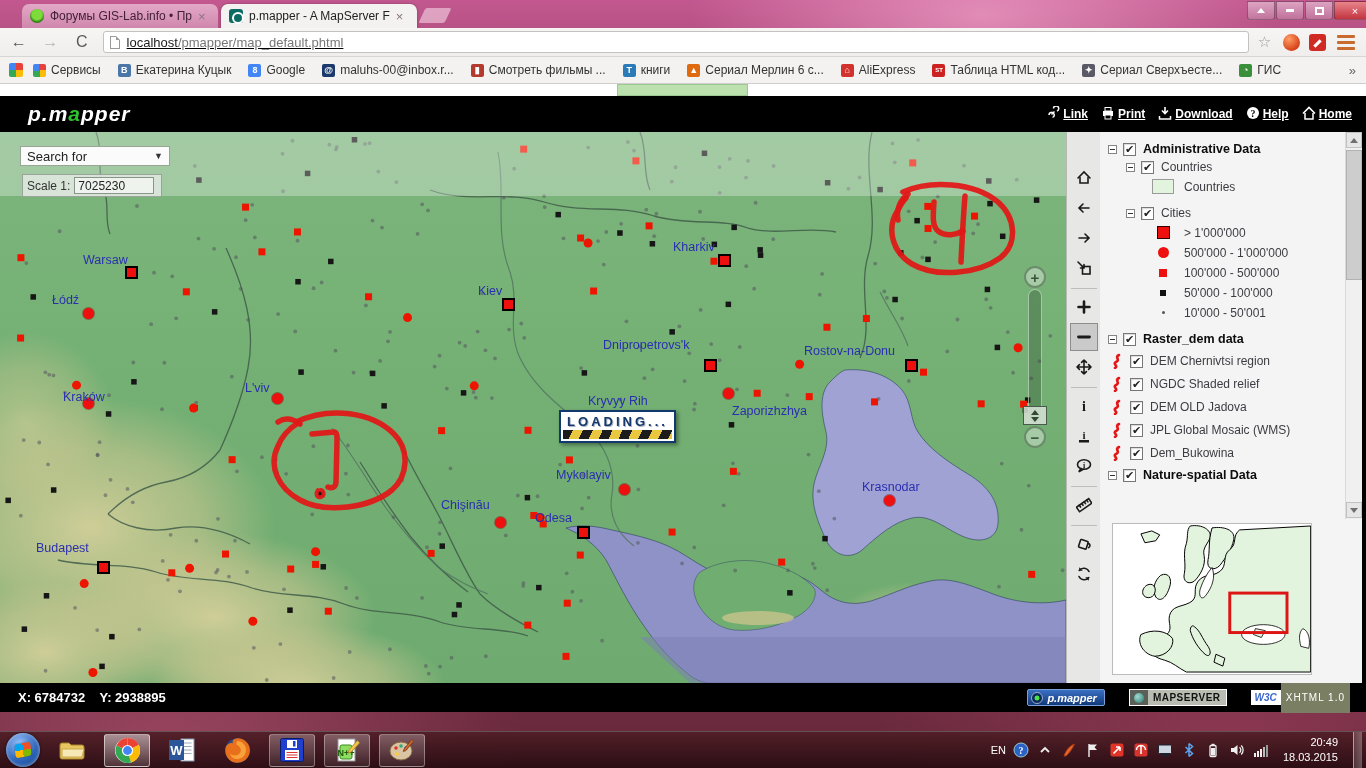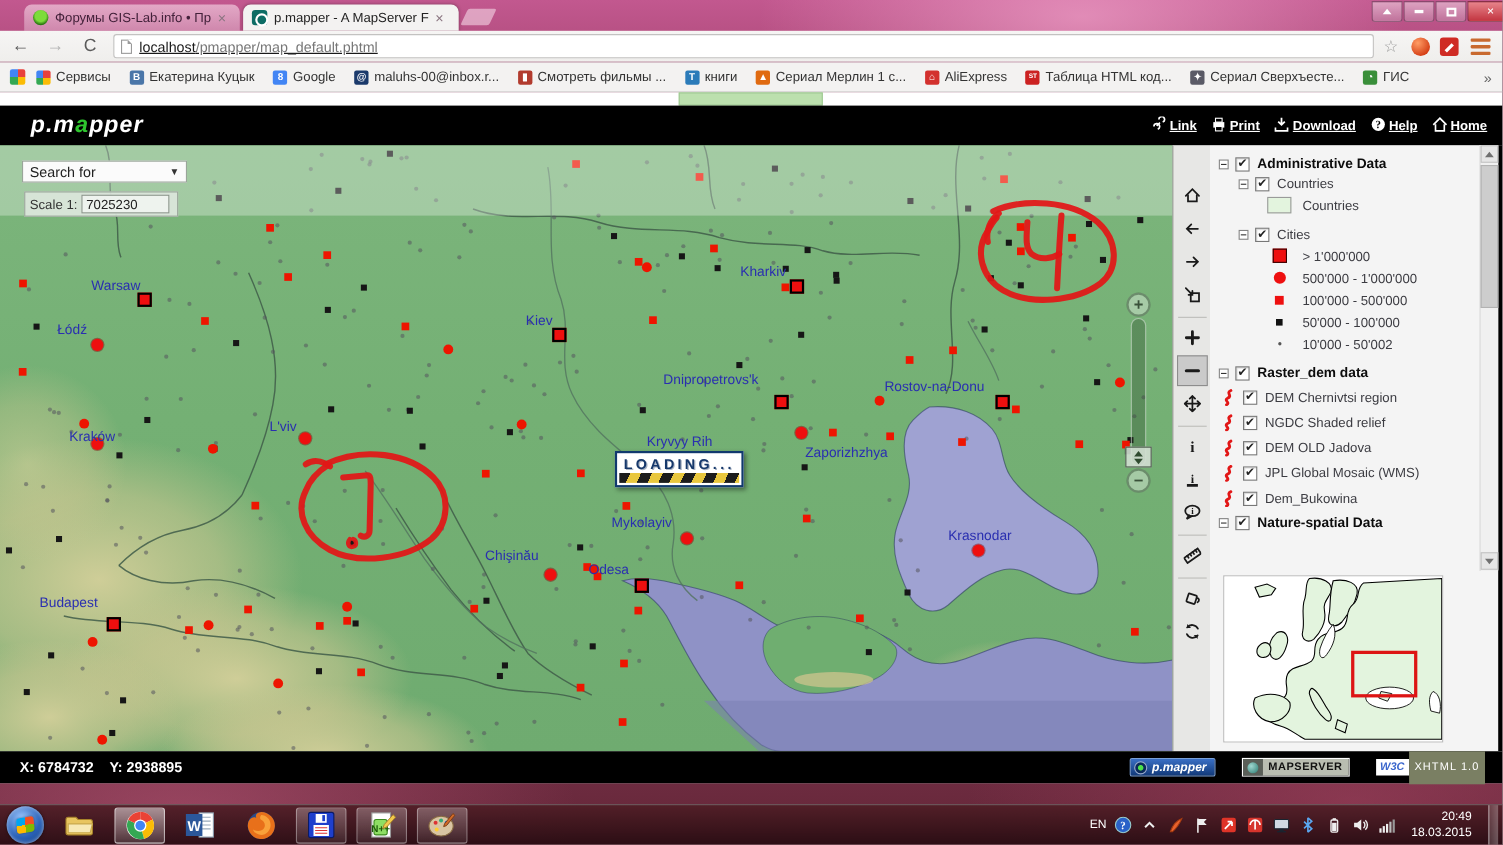--- a/index.html
+++ b/index.html
@@ -226,21 +226,21 @@
         <span class="bm">
           <span class="ic" style="background: rgb(178, 59, 46);">▮</span>
           <span>Смотреть фильмы ...</span>
         </span>
         <span class="bm">
           <span class="ic" style="background: rgb(43, 123, 185);">T</span>
           <span>книги</span>
         </span>
         <span class="bm">
           <span class="ic" style="background: rgb(224, 106, 16);">▲</span>
-          <span>Сериал Мерлин 1 с...</span>
+          <span>Сериал Мерлин 6 с...</span>
         </span>
         <span class="bm">
           <span class="ic" style="background: rgb(211, 49, 46);">⌂</span>
           <span>AliExpress</span>
         </span>
         <span class="bm">
           <span class="ic" style="background: rgb(204, 34, 34); font-size: 6px;">ST</span>
           <span>Таблица HTML код...</span>
         </span>
         <span class="bm">
@@ -903,21 +903,21 @@
               <div class="legrow">
                 <span class="legswatch">
                   <span class="sw-s"></span>
                 </span>
                 <span>50'000 - 100'000</span>
               </div>
               <div class="legrow">
                 <span class="legswatch">
                   <span class="sw-xs"></span>
                 </span>
-                <span>10'000 - 50'002</span>
+                <span>10'000 - 50'001</span>
               </div>
               <div style="height: 8px;"></div>
               <div class="trow ">
                 <span class="exp"></span>
                 <span class="cb">✔</span>
                 <span class="grp">Raster_dem data</span>
               </div>
               <div class="demrow">
                 <span class="scrib"><svg width="16" height="16" viewBox="0 0 16 16">
                     <path d="M9,2 C4,4 11,7 6,9 C2,11 9,13 5,15" stroke="#e21717" stroke-width="2.6" fill="none" stroke-linecap="round"></path>

